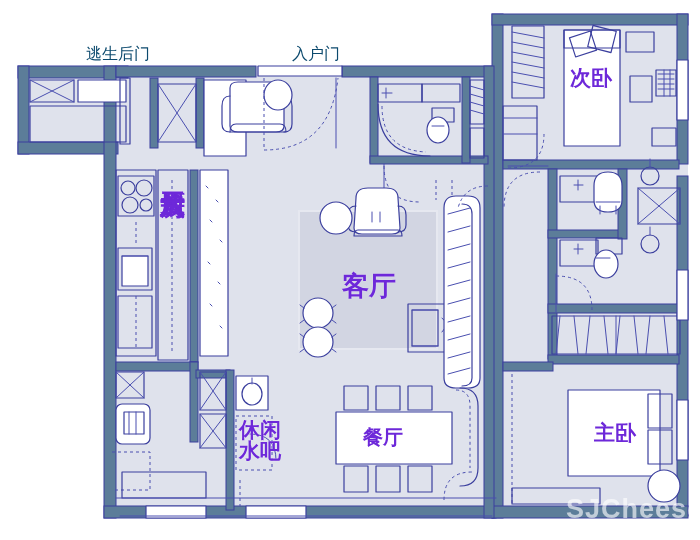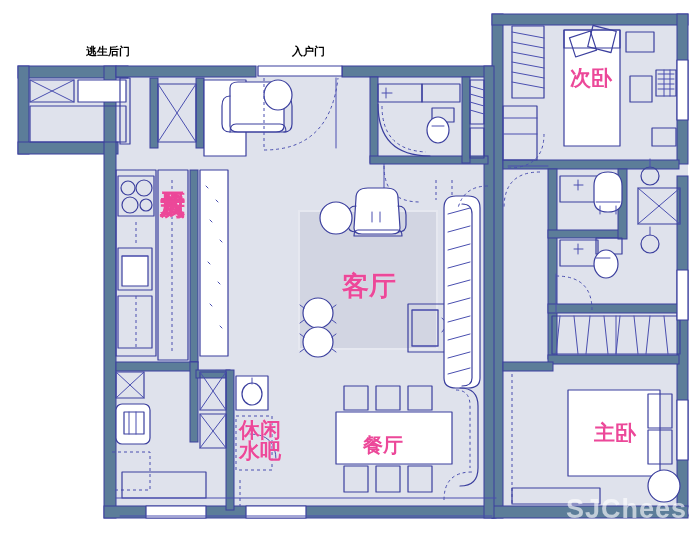--- a/index.html
+++ b/index.html
@@ -23,36 +23,36 @@
   }
   svg#floorplan {
     position: absolute;
     left: 0; top: 0;
     width: 700px;
     height: 540px;
     display: block;
   }
   .room-label {
     position: absolute;
-    color: #ec4899;
+    color: #6d28d9;
     font-weight: bold;
     font-family: "DejaVu Sans", "Liberation Sans", sans-serif;
     line-height: 1.02;
     letter-spacing: 0px;
     white-space: pre-line;
     text-align: center;
     pointer-events: none;
     text-shadow: 0 0 1px rgba(255,255,255,0.85);
   }
   .door-label {
     position: absolute;
-    color: #000000;
-    font-weight: bold;
+    color: #0c4a6e;
+    font-weight: normal;
     font-family: "DejaVu Sans", "Liberation Sans", sans-serif;
-    font-size: 11px;
+    font-size: 16px;
     white-space: nowrap;
     pointer-events: none;
   }
   .vert-label {
     writing-mode: vertical-rl;
     text-orientation: upright;
     line-height: 1.0;
   }
   .watermark {
     position: absolute;
@@ -353,21 +353,21 @@
       <path class="thin" d="M116 498 L496 498"></path>
       <path class="thin" d="M120 516 L492 516"></path>
     </g>
   </svg>
 
 
   <div class="room-label vert-label" style="left:160px; top:172px; font-size:25px;">开放式厨房</div>
 
   <div class="room-label" style="left:342px; top:272px; width:54px; font-size:27px;">客厅</div>
 
-  <div class="room-label" style="left:358px; top:427px; width:50px; font-size:20px;margin-top:8px;">餐厅</div>
+  <div class="room-label" style="left:358px; top:427px; width:50px; font-size:20px;">餐厅</div>
 
 
   <div class="room-label" style="left:236px; top:420px; width:48px; font-size:21px;">休闲
 水吧</div>
 
   <div class="room-label" style="left:566px; top:68px; width:50px; font-size:21px;">次卧</div>
 
   <div class="room-label" style="left:590px; top:424px; width:50px; font-size:21px;font-family:Liberation Mono, monospace;">主卧</div>
 
   <div class="door-label" style="left:86px; top:44px;">逃生后门</div>

